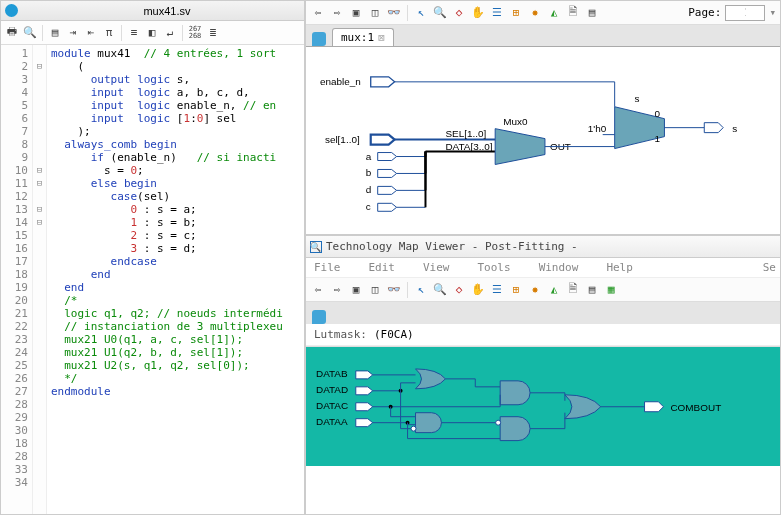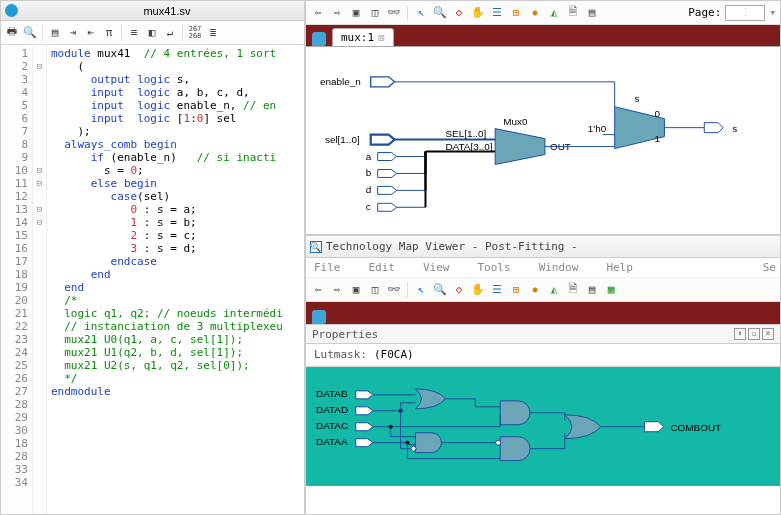--- a/index.html
+++ b/index.html
@@ -18,21 +18,21 @@
 .ico.green{color:#2a9a2a}
 .ico.red{color:#c03030}
 .sep{width:1px;height:16px;background:#ddd;margin:0 2px}
 .codewrap{display:flex;height:calc(100% - 44px);overflow:hidden}
 .gutter{width:32px;background:#fdfdfd;border-right:1px solid #eee;text-align:right;padding:2px 4px 2px 0;color:#888}
 .gutter .ln{height:13px;line-height:13px}
 .fold{width:14px;background:#fdfdfd;border-right:1px solid #eee;padding-top:2px}
 .fold .f{height:13px;text-align:center;color:#888;font-size:9px;line-height:13px}
 .code{padding:2px 4px;white-space:pre;line-height:13px;flex:1;overflow:hidden}
 .kw{color:#1e3fb8}.ty{color:#1e3fb8}.num{color:#c83232}.cm{color:#0a8a0a}.op{color:#000}
-.tabrow{height:22px;display:flex;align-items:flex-end;border-bottom:1px solid #aaa;background:#7f1d1d;padding-left:6px;gap:2px}
+.tabrow{height:22px;display:flex;align-items:flex-end;border-bottom:1px solid #aaa;background:#e5e5e5;padding-left:6px;gap:2px}
 .tabrow .speech{width:14px;height:14px;background:#42a5d8;border-radius:3px 3px 3px 0;margin-right:4px}
 .tab{background:#fff;border:1px solid #aaa;border-bottom:none;padding:2px 8px;border-radius:3px 3px 0 0;display:flex;align-items:center;gap:4px}
 .tab .x{color:#aaa}
 .rtool{display:flex;align-items:center;height:24px;padding:0 4px;gap:3px;border-bottom:1px solid #ddd;background:#fbfbfb}
 .rtool .page{margin-left:auto;display:flex;align-items:center;gap:4px;font-family:"Segoe UI",sans-serif}
 .rtool input{width:40px;height:16px;border:1px solid #aaa;padding:0 18px;font-size:10px}
 .schem{position:relative;height:calc(100% - 46px);background:#fff}
 .svg{position:absolute;inset:0}
 .vtitle{background:linear-gradient(#fafafa,#ececec);height:22px;display:flex;align-items:center;padding:0 4px;gap:4px;border-bottom:1px solid #ccc;color:#444}
 .vtitle .sq{width:12px;height:12px;border:1px solid #1e6db8;display:flex;align-items:center;justify-content:center;font-size:9px;color:#1e6db8}
@@ -261,28 +261,20 @@
     <div class="ico orange">⊞</div>
     <div class="ico orange">✸</div>
     <div class="ico green">◭</div>
     <div class="ico">🗎</div>
     <div class="ico">▤</div>
     <div class="ico green">▦</div>
   </div>
   <div class="tabrow" style="border-bottom:none">
     <div class="speech"></div>
   </div>
-  <div class="props">
-    <span>Properties</span>
-    <div class="btns">
-      <span>⬍</span>
-      <span>▫</span>
-      <span>×</span>
-    </div>
-  </div>
   <div class="proprow">
     <span class="lbl">Lutmask:</span>
     <span class="val">(F0CA)</span>
   </div>
   <div class="gateschem">
     <svg class="svg" viewBox="0 0 476 120">
 
       <text x="10" y="30">DATAB</text>
       <path d="M50 24 h12 l5 4 l-5 4 h-12 z" fill="#fff" stroke="#1e4f9a"></path>
       <text x="10" y="46">DATAD</text>

